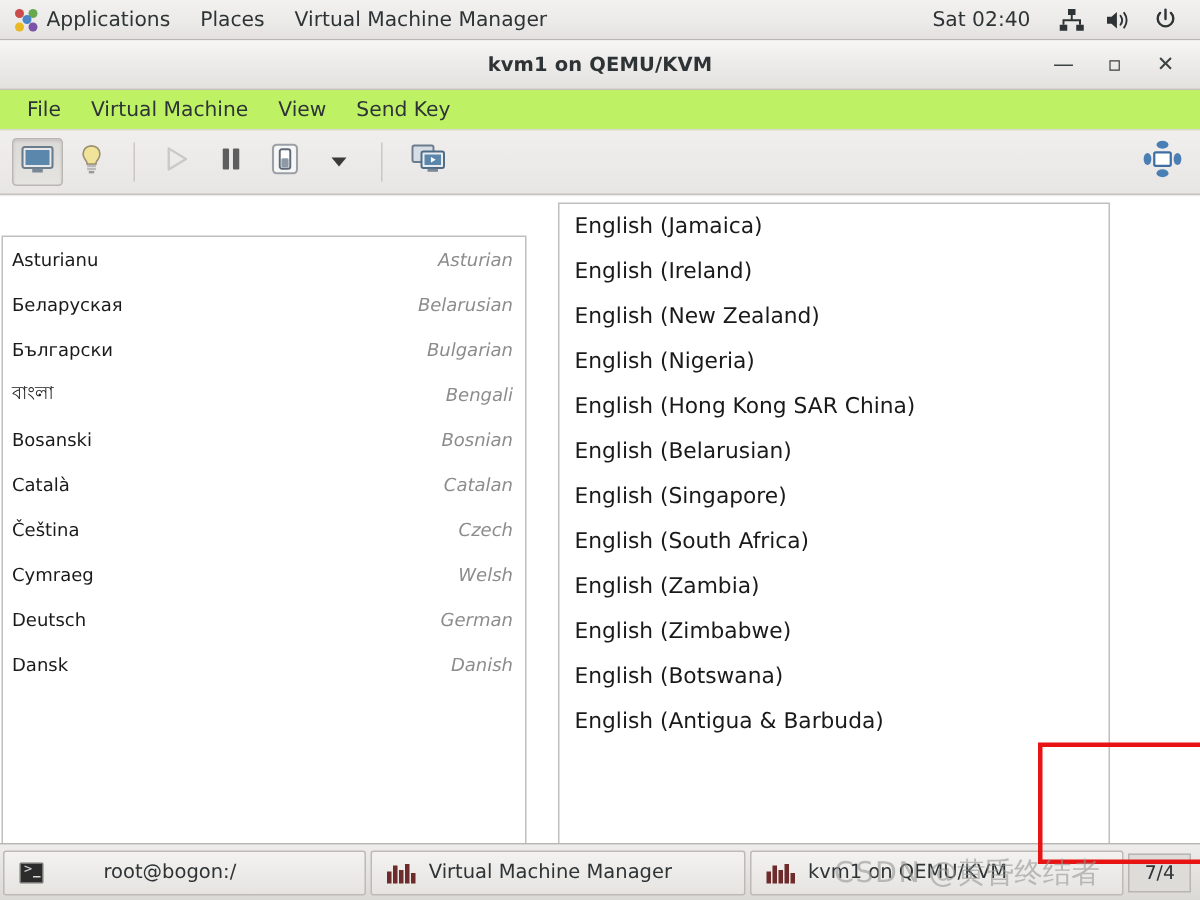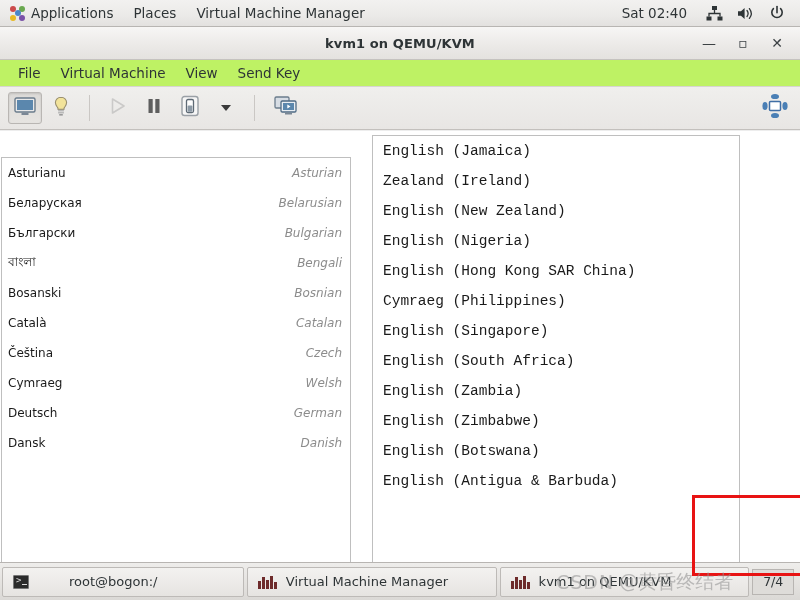--- a/index.html
+++ b/index.html
@@ -87,21 +87,21 @@
     position: absolute; left: 0; top: -78px; width: 800px; height: 620px;
     background: #ffffff;
   }
 
   
   .lang-list {
     position: absolute; background: #ffffff;
     border: 1px solid #bfbfbf; overflow: hidden;
   }
   #left-list { left: 1px; top: 104px; width: 350px; height: 410px; }
-  #right-list { left: 372px; top: 82px; width: 368px; height: 432px; font-family: Liberation Mono, monospace; }
+  #right-list { left: 372px; top: 82px; width: 368px; height: 432px; }
 
   .row {
     display: flex; align-items: center; justify-content: space-between;
     height: 30px; padding: 0 8px 0 6px; font-size: 12px; color: #1a1a1a;
   }
   .native { white-space: nowrap; }
   .english { color: #8c8c8c; font-style: italic; white-space: nowrap; }
   .row-single { display: flex; align-items: center; height: 30px; padding: 0 8px 0 10px; font-size: 14.5px; color: #1a1a1a; white-space: nowrap; }
 
   
@@ -335,25 +335,25 @@
           <span class="english">German</span>
         </div>
         <div class="row">
           <span class="native">Dansk</span>
           <span class="english">Danish</span>
         </div>
       </div>
 
       <div class="lang-list" id="right-list">
         <div class="row-single">English (Jamaica)</div>
-        <div class="row-single">Zealand (Ireland)</div>
+        <div class="row-single">English (Ireland)</div>
         <div class="row-single">English (New Zealand)</div>
         <div class="row-single">English (Nigeria)</div>
         <div class="row-single">English (Hong Kong SAR China)</div>
-        <div class="row-single">Cymraeg (Philippines)</div>
+        <div class="row-single">English (Belarusian)</div>
         <div class="row-single">English (Singapore)</div>
         <div class="row-single">English (South Africa)</div>
         <div class="row-single">English (Zambia)</div>
         <div class="row-single">English (Zimbabwe)</div>
         <div class="row-single">English (Botswana)</div>
         <div class="row-single">English (Antigua &amp; Barbuda)</div>
       </div>
 
     </div>
   </div>

